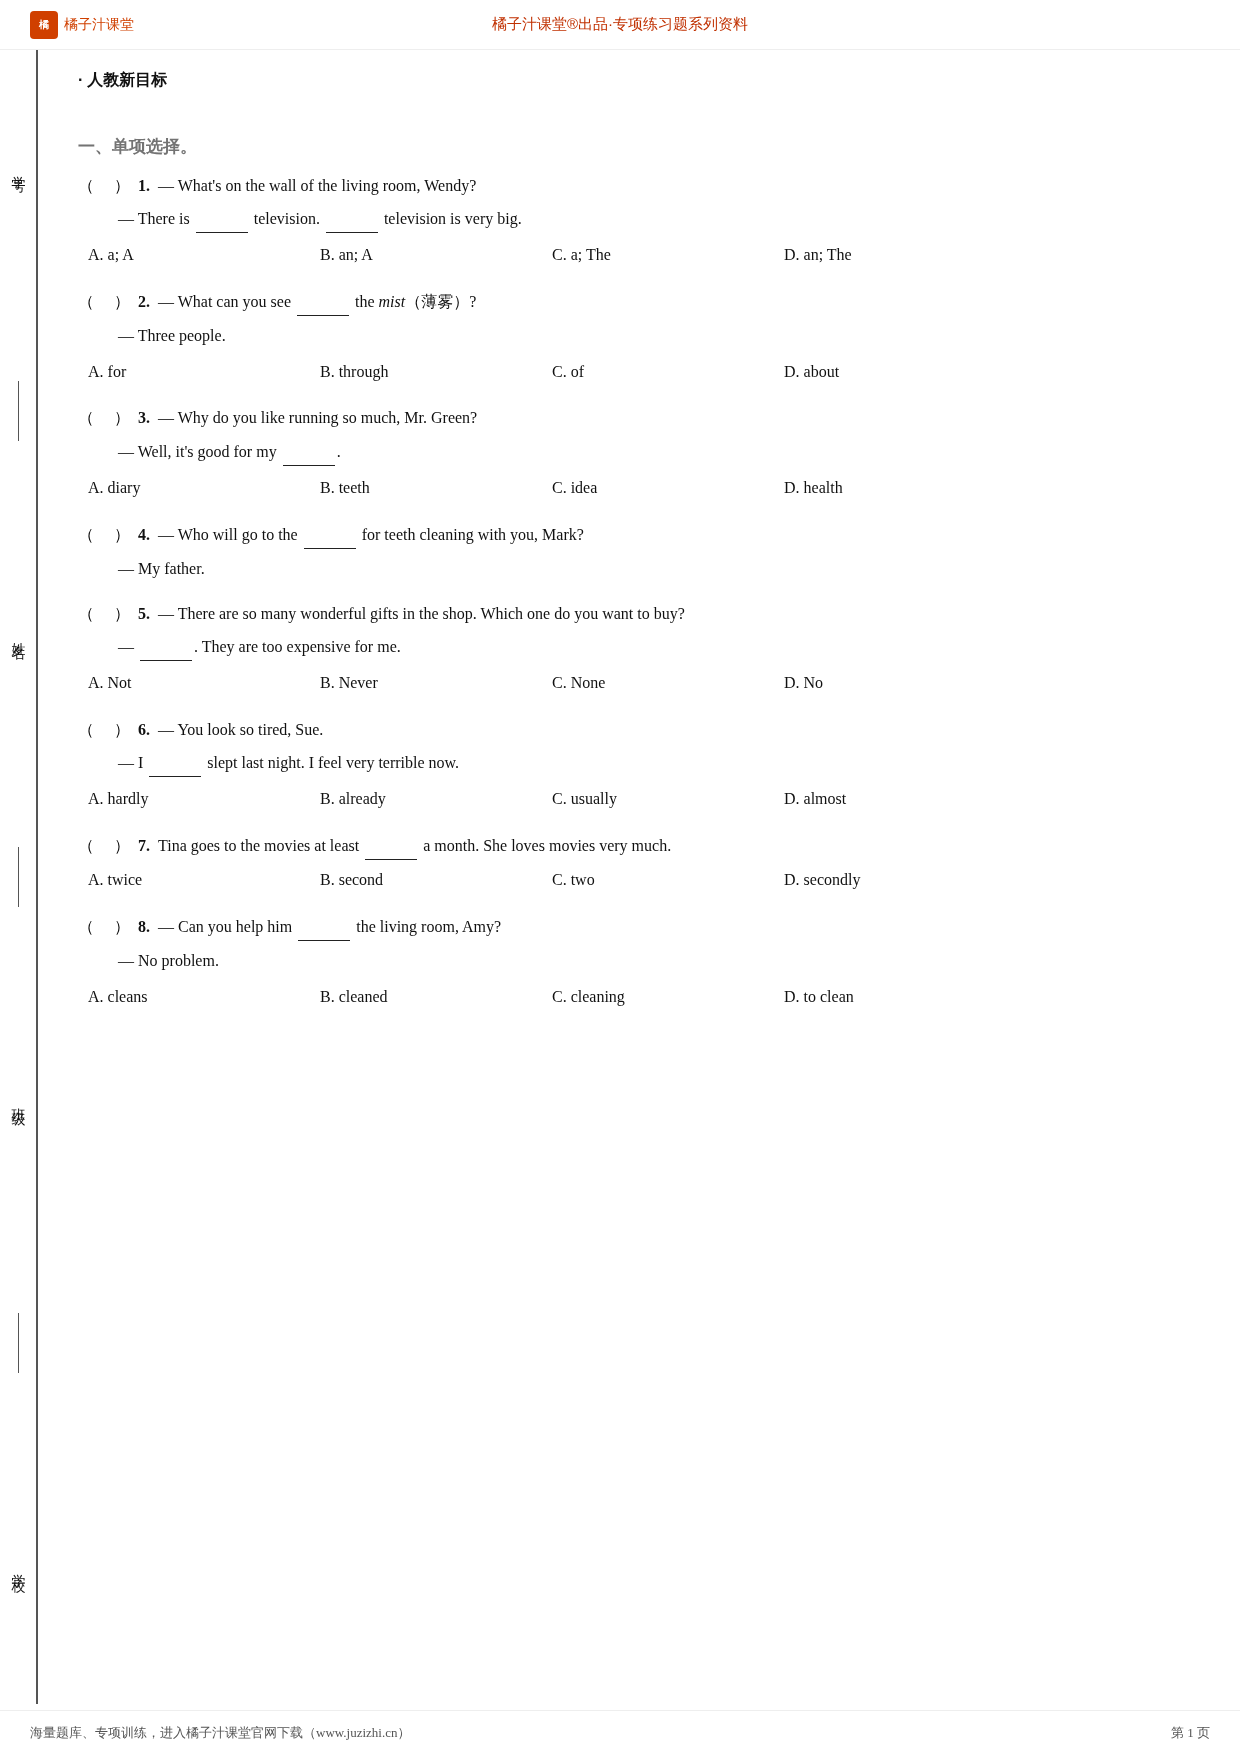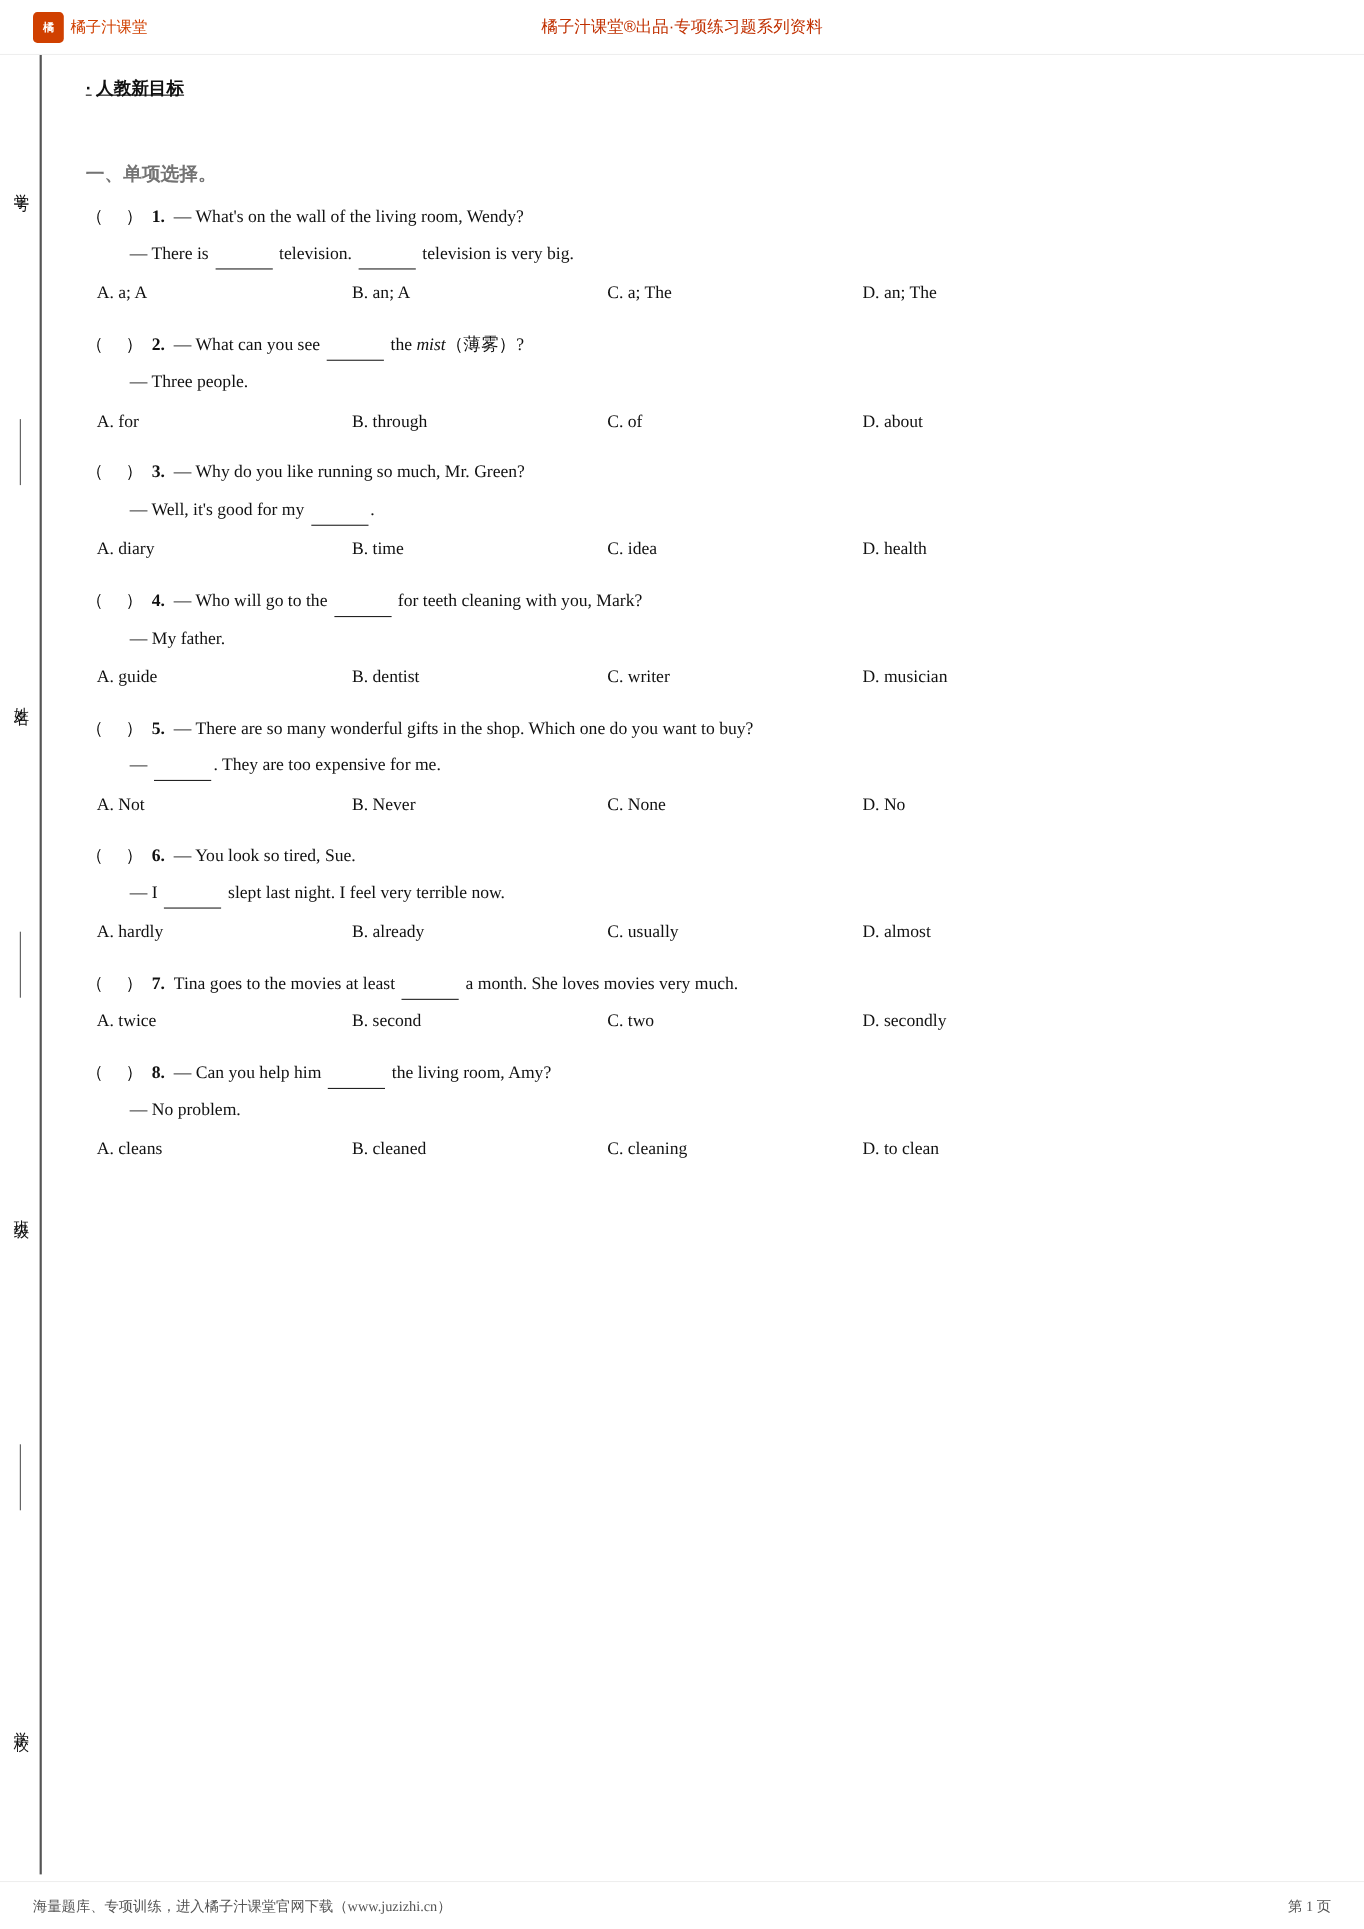--- a/index.html
+++ b/index.html
@@ -88,23 +88,22 @@
     .main {
       margin-left: 38px;
       padding: 20px 60px 60px 40px;
     }
 
     
     .subject-tag {
       font-size: 16px;
       font-weight: bold;
       color: #111;
-      margin-bottom: 16px;
+      margin-bottom: 4px;
       font-family: "Microsoft YaHei", sans-serif;
-      text-decoration: underline;
     }
     .dot { color: #111; margin-right: 4px; }
 
     
     .title-section {
       text-align: center;
       margin-bottom: 30px;
     }
     .main-title {
       font-size: 26px;
@@ -286,41 +285,35 @@
     <div class="question-line">
       <span class="paren-left">（</span>
       <span class="paren-space">&nbsp;</span>
       <span class="paren-right">）</span>
       <span class="q-num">3.</span>
       <span class="q-text">— Why do you like running so much, Mr. Green?</span>
     </div>
     <div class="answer-line">— Well, it's good for my <span class="ul-blank">&nbsp;&nbsp;&nbsp;&nbsp;&nbsp;&nbsp;</span>.</div>
     <div class="options-row">
       <span class="option">A. diary</span>
-      <span class="option">B. time</span>
+      <span class="option">B. teeth</span>
       <span class="option">C. idea</span>
       <span class="option">D. health</span>
     </div>
   </div>
 
   <div class="question-block">
     <div class="question-line">
       <span class="paren-left">（</span>
       <span class="paren-space">&nbsp;</span>
       <span class="paren-right">）</span>
       <span class="q-num">4.</span>
       <span class="q-text">— Who will go to the <span class="ul-blank">&nbsp;&nbsp;&nbsp;&nbsp;&nbsp;&nbsp;</span> for teeth cleaning with you, Mark?</span>
     </div>
     <div class="answer-line">— My father.</div>
-    <div class="options-row">
-      <span class="option">A. guide</span>
-      <span class="option">B. dentist</span>
-      <span class="option">C. writer</span>
-      <span class="option">D. musician</span>
-    </div>
   </div>
 
   <div class="question-block">
     <div class="question-line">
       <span class="paren-left">（</span>
       <span class="paren-space">&nbsp;</span>
       <span class="paren-right">）</span>
       <span class="q-num">5.</span>
       <span class="q-text">— There are so many wonderful gifts in the shop. Which one do you want to buy?</span>
     </div>

